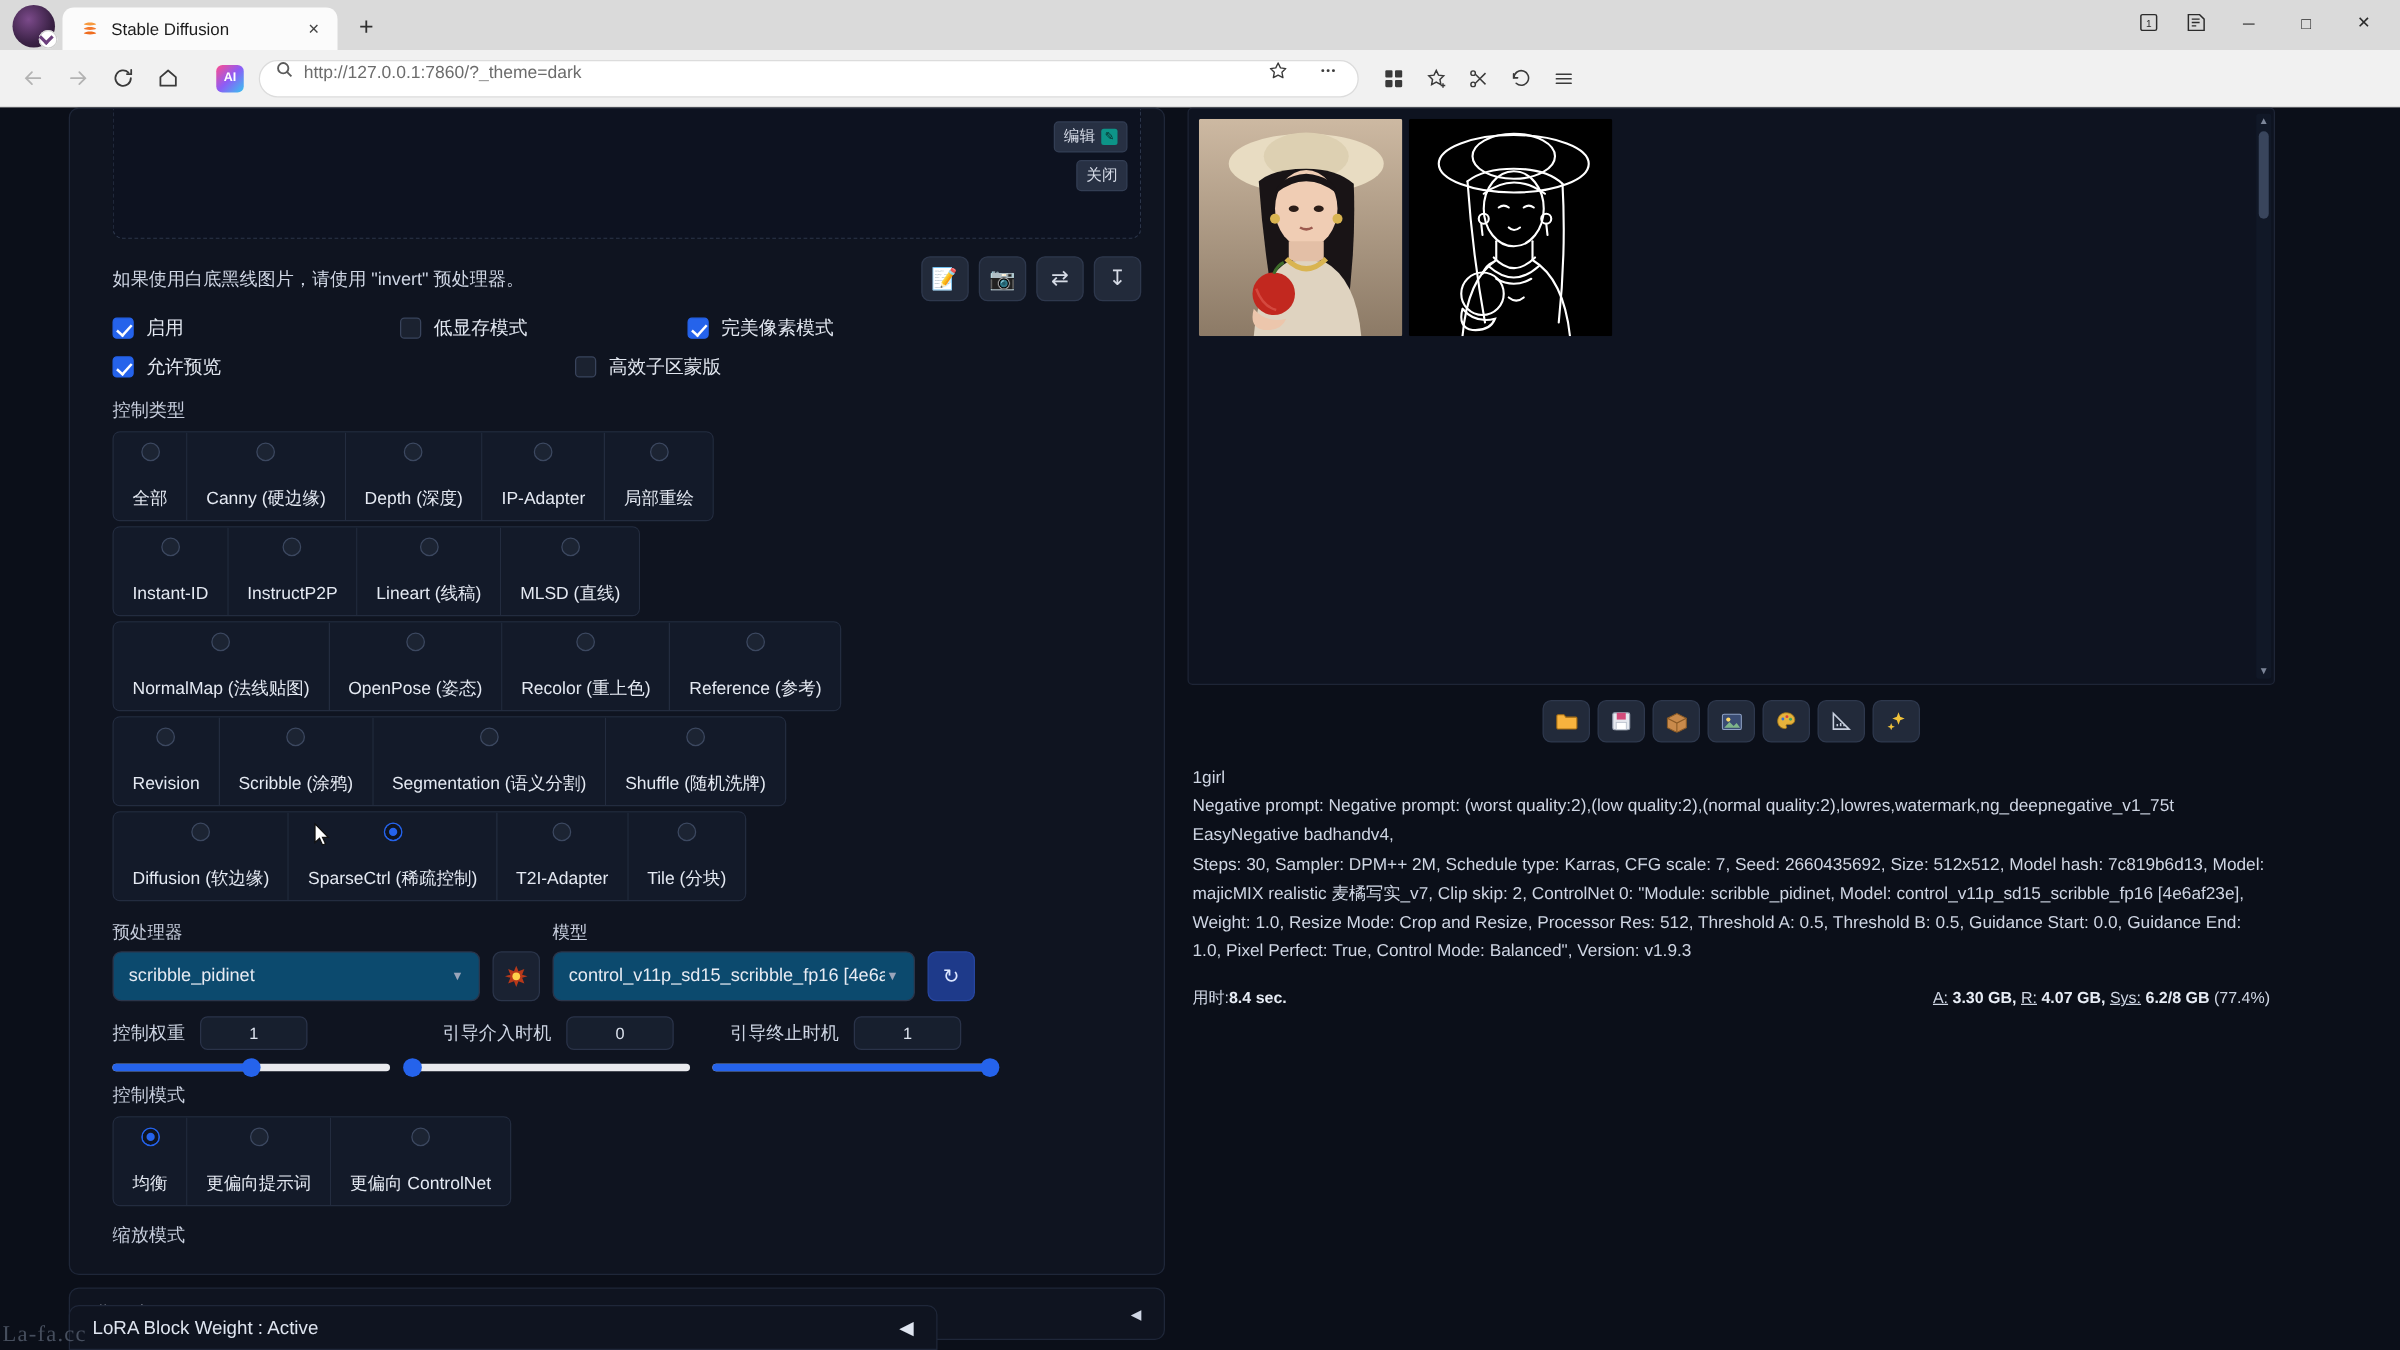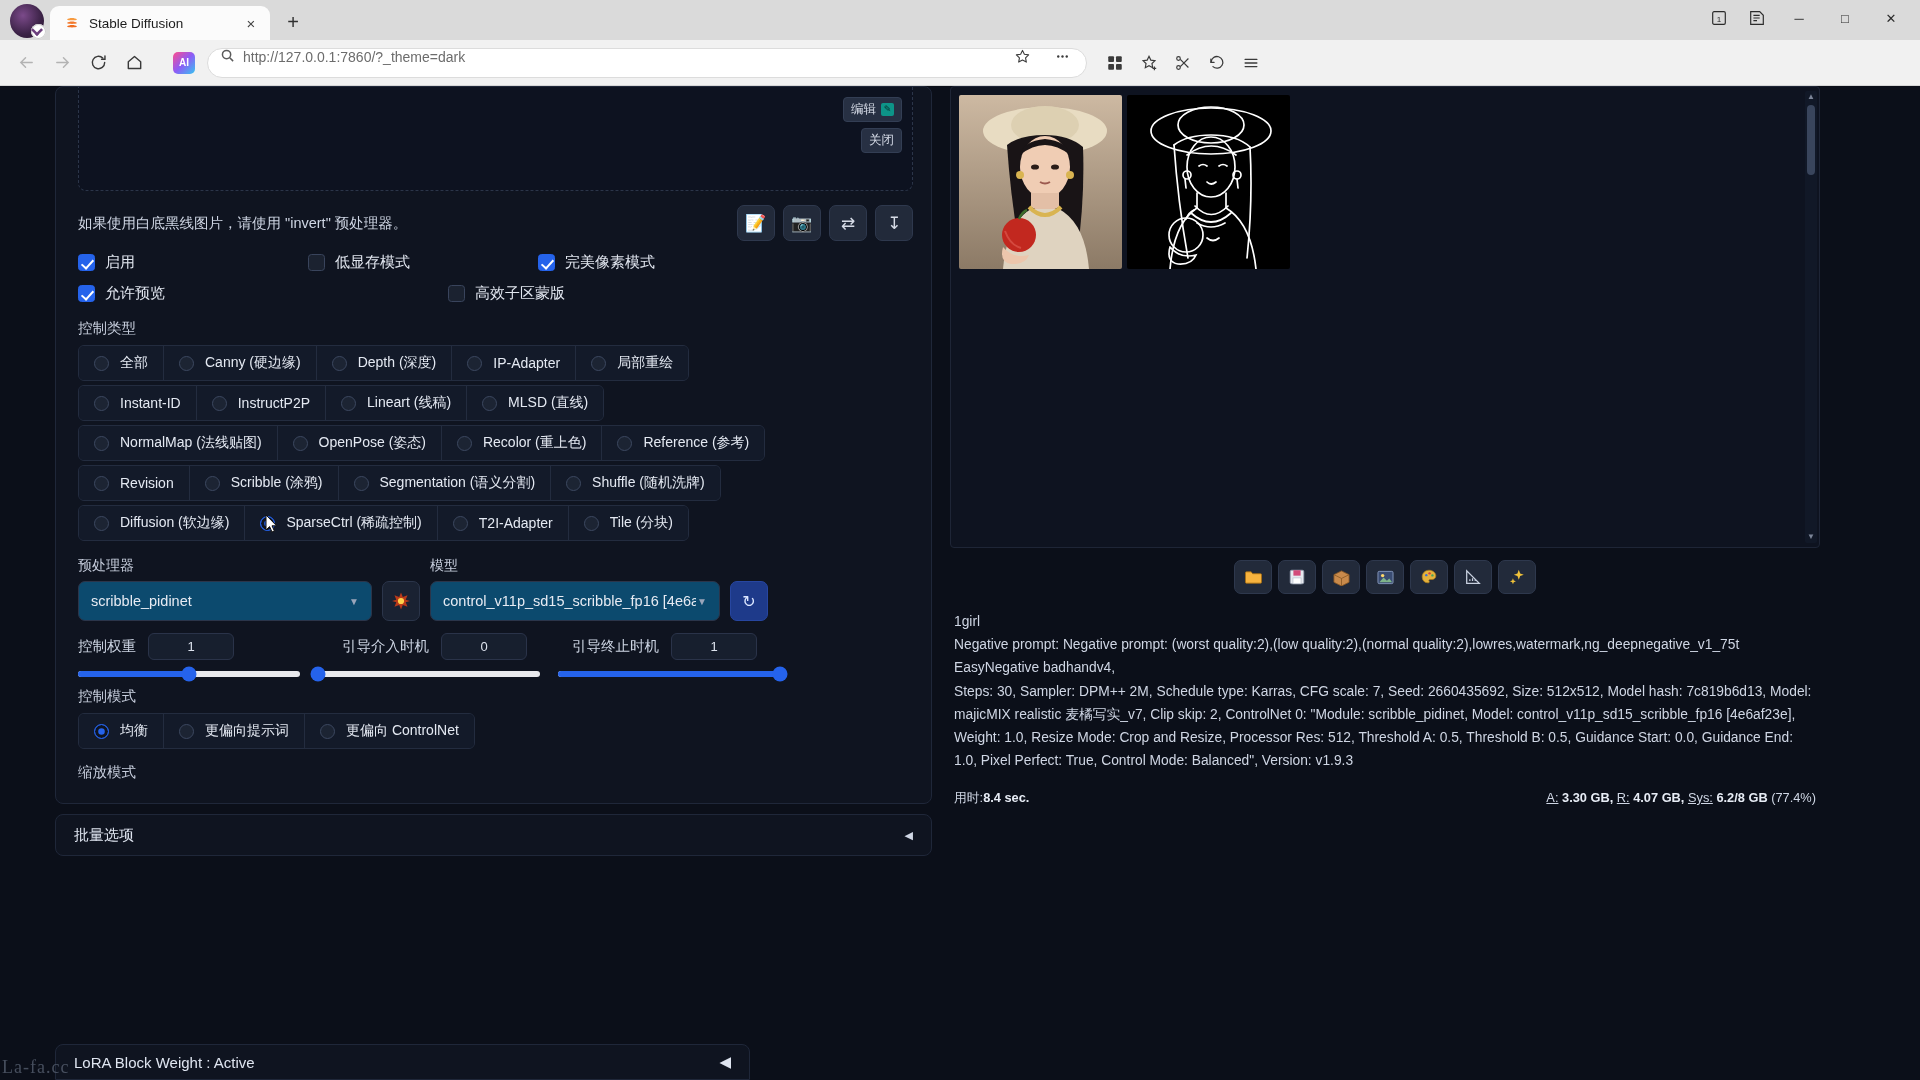--- a/index.html
+++ b/index.html
@@ -111,21 +111,21 @@
     overflow: hidden;
   }
   .cols { display: flex; width: 1920px; padding: 0; gap: 0; }
 
   
   .left-col { width: 950px; padding: 0 18px 0 55px; }
   .panel {
     background: #0f1420; border: 1px solid #1f2739; border-radius: 8px;
     margin-bottom: 10px;
   }
-  .cn-panel { padding: 0 0 14px 4px; border-radius: 8px; }
+  .cn-panel { padding: 0 0 14px 16px; border-radius: 8px; }
 
   .upload-box {
     margin: 0 18px; height: 104px;
     border: 1px dashed #2b3549; border-top: none; border-radius: 0 0 8px 8px;
     position: relative; background: #0d1220;
   }
   .editbtns {
     position: absolute; right: 10px; top: 10px; display: flex; flex-direction: column; gap: 6px;
     align-items: flex-end;
   }
@@ -171,23 +171,23 @@
 
   .section-label { color: #c6cddc; font-size: 14.5px; padding: 10px 18px 7px 18px; }
 
   .radio-grid { padding: 0 18px; }
   .radio-row {
     display: flex; flex-wrap: wrap; background: #131a29;
     border: 1px solid #232c3f; border-radius: 6px; margin-bottom: 4px;
     width: fit-content; overflow: hidden;
   }
   .radio-opt {
-    display: flex; align-items: center; gap: 11px; padding: 8px 15px;
+    display: flex; align-items: center; gap: 21px; padding: 8px 15px;
     font-size: 14px; color: #e4e9f2; border-right: 1px solid #232c3f;
-    background: #131a29; white-space: nowrap;
+    background: #131a29; white-space: nowrap; flex-direction: column;
   }
   .radio-opt:last-child { border-right: none; }
   .rdo {
     width: 15px; height: 15px; border-radius: 50%; flex: 0 0 15px;
     background: #1c2433; border: 1px solid #3c4860;
   }
   .rdo.on {
     background: #2563eb; border-color: #2563eb;
     box-shadow: inset 0 0 0 3.2px #0f1420;
   }

